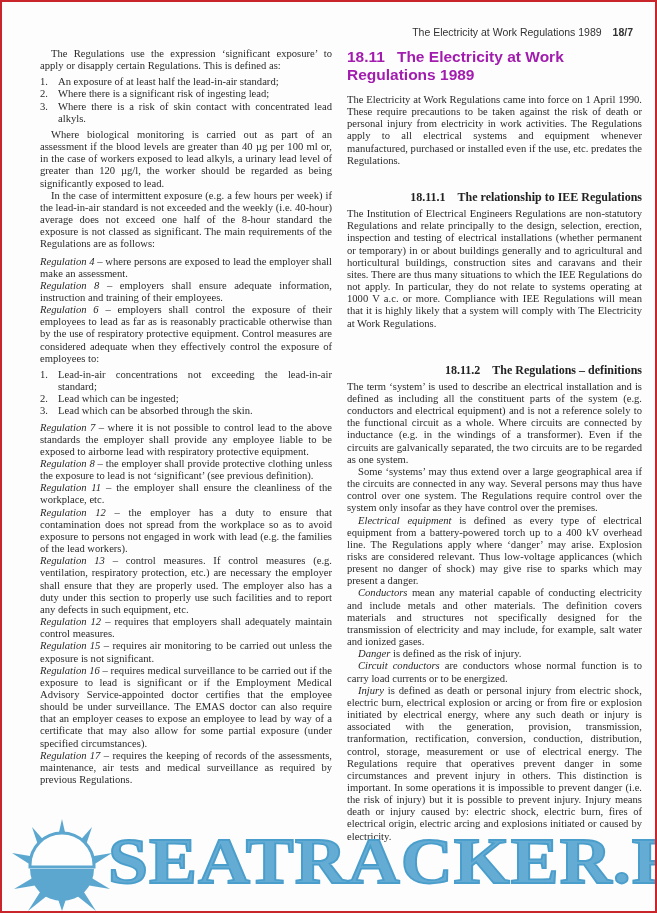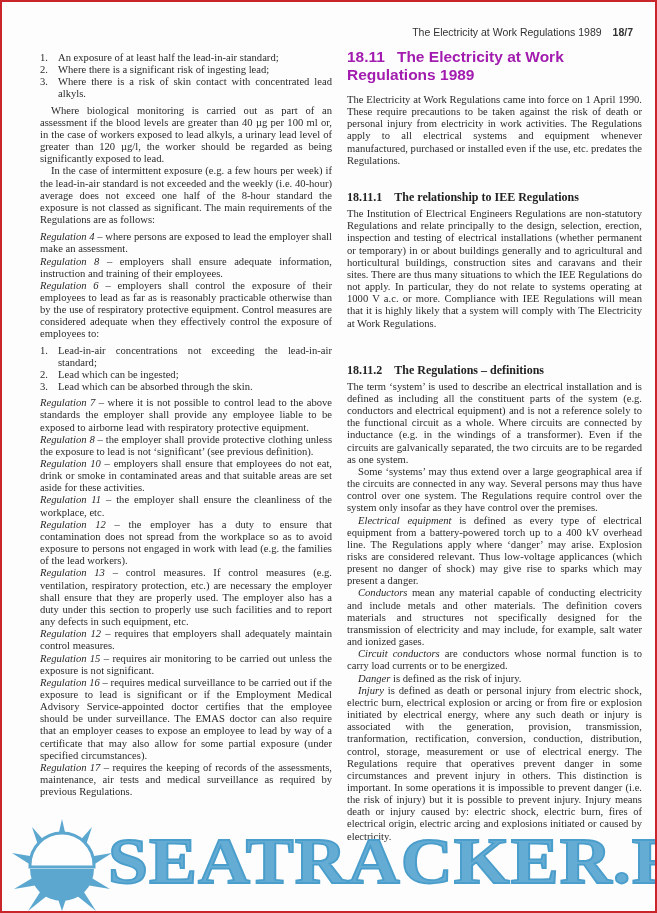--- a/index.html
+++ b/index.html
@@ -39,21 +39,21 @@
   ol.num li .n { position: absolute; left: 0; }
   .reg-label { font-style: italic; }
   h2.section {
     font-family: "Liberation Sans", "DejaVu Sans", sans-serif;
     font-size: 15.5px; line-height: 18px; font-weight: bold;
     margin: 0 0 10px 0; color: #a21caf; text-align: left;
   }
   h2.section .num { margin-right: 12px; }
   h3.sub {
     font-size: 12px; font-weight: bold; margin: 0 0 5px 0; color: #222;
-    text-align: left;
+    text-align: right;
   }
   h3.sub .num { margin-right: 12px; }
   .it { font-style: italic; }
   .watermark {
     position: absolute; left: 0; top: 815px; width: 653px; height: 94px;
     pointer-events: none;
   }
   .wm-text {
     position: absolute; left: 106px; top: 12px;
     font-family: "Liberation Serif", "DejaVu Serif", serif;
@@ -70,20 +70,21 @@
 <body>
 
 <div class="page">
 
   <div class="running-head">
     <span>The Electricity at Work Regulations 1989</span>
     <span class="pg">18/7</span>
   </div>
 
   <div class="col col-left">
+    <p class="indent">The Regulations use the expression ‘significant exposure’ to apply or disapply certain Regulations. This is defined as:</p>
     <ol class="num">
       <li><span class="n">1.</span><span>An exposure of at least half the lead-in-air standard;</span></li>
       <li><span class="n">2.</span><span>Where there is a significant risk of ingesting lead;</span></li>
       <li><span class="n">3.</span><span>Where there is a risk of skin contact with concentrated lead alkyls.</span></li>
     </ol>
     <p class="indent">Where biological monitoring is carried out as part of an assessment if the blood levels are greater than 40 µg per 100 ml or, in the case of workers exposed to lead alkyls, a urinary lead level of greater than 120 µg/l, the worker should be regarded as being significantly exposed to lead.</p>
     <p class="indent">In the case of intermittent exposure (e.g. a few hours per week) if the lead-in-air standard is not exceeded and the weekly (i.e. 40-hour) average does not exceed one half of the 8-hour standard the exposure is not classed as significant. The main requirements of the Regulations are as follows:</p>
 
     <div class="gap"></div>
     <p><span class="reg-label">Regulation 4</span><span> – where persons are exposed to lead the employer shall make an assessment.</span></p>
@@ -91,21 +92,20 @@
     <p><span class="reg-label">Regulation 6</span><span> – employers shall control the exposure of their employees to lead as far as is reasonably practicable otherwise than by the use of respiratory protective equipment. Control measures are considered adequate when they effectively control the exposure of employees to:</span></p>
 
     <ol class="num">
       <li><span class="n">1.</span><span>Lead-in-air concentrations not exceeding the lead-in-air standard;</span></li>
       <li><span class="n">2.</span><span>Lead which can be ingested;</span></li>
       <li><span class="n">3.</span><span>Lead which can be absorbed through the skin.</span></li>
     </ol>
 
     <p><span class="reg-label">Regulation 7</span><span> – where it is not possible to control lead to the above standards the employer shall provide any employee liable to be exposed to airborne lead with respiratory protective equipment.</span></p>
     <p><span class="reg-label">Regulation 8</span><span> – the employer shall provide protective clothing unless the exposure to lead is not ‘significant’ (see previous definition).</span></p>
-    <p><span class="reg-label">Regulation 10</span><span> – employers shall ensure that employees do not eat, drink or smoke in contaminated areas and that suitable areas are set aside for these activities.</span></p>
     <p><span class="reg-label">Regulation 11</span><span> – the employer shall ensure the cleanliness of the workplace, etc.</span></p>
     <p><span class="reg-label">Regulation 12</span><span> – the employer has a duty to ensure that contamination does not spread from the workplace so as to avoid exposure to persons not engaged in work with lead (e.g. the families of the lead workers).</span></p>
     <p><span class="reg-label">Regulation 13</span><span> – control measures. If control measures (e.g. ventilation, respiratory protection, etc.) are necessary the employer shall ensure that they are properly used. The employer also has a duty under this section to properly use such facilities and to report any defects in such equipment, etc.</span></p>
     <p><span class="reg-label">Regulation 12</span><span> – requires that employers shall adequately maintain control measures.</span></p>
     <p><span class="reg-label">Regulation 15</span><span> – requires air monitoring to be carried out unless the exposure is not significant.</span></p>
     <p><span class="reg-label">Regulation 16</span><span> – requires medical surveillance to be carried out if the exposure to lead is significant or if the Employment Medical Advisory Service-appointed doctor certifies that the employee should be under surveillance. The EMAS doctor can also require that an employer ceases to expose an employee to lead by way of a certificate that may also allow for some partial exposure (under specified circumstances).</span></p>
     <p><span class="reg-label">Regulation 17</span><span> – requires the keeping of records of the assessments, maintenance, air tests and medical surveillance as required by previous Regulations.</span></p>
   </div>
 
   <div class="col col-right">
@@ -121,22 +121,22 @@
     <p>The Institution of Electrical Engineers Regulations are non-statutory Regulations and relate principally to the design, selection, erection, inspection and testing of electrical installations (whether permanent or temporary) in or about buildings generally and to agricultural and horticultural buildings, construction sites and caravans and their sites. There are thus many situations to which the IEE Regulations do not apply. In particular, they do not relate to systems operating at 1000 V a.c. or more. Compliance with IEE Regulations will mean that it is highly likely that a system will comply with The Electricity at Work Regulations.</p>
 
     <div style="height:34px"></div>
     <h3 class="sub">
       <span class="num">18.11.2</span><span>The Regulations – definitions</span>
     </h3>
     <p>The term ‘system’ is used to describe an electrical installation and is defined as including all the constituent parts of the system (e.g. conductors and electrical equipment) and is not a reference solely to the functional circuit as a whole. Where circuits are connected by inductance (e.g. in the windings of a transformer). Even if the circuits are galvanically separated, the two circuits are to be regarded as one system.</p>
     <p class="indent">Some ‘systems’ may thus extend over a large geographical area if the circuits are connected in any way. Several persons may thus have control over one system. The Regulations require control over the system only insofar as they have control over the premises.</p>
     <p class="indent"><span class="it">Electrical equipment</span><span> is defined as every type of electrical equipment from a battery-powered torch up to a 400 kV overhead line. The Regulations apply where ‘danger’ may arise. Explosion risks are considered relevant. Thus low-voltage applicances (which present no danger of shock) may give rise to sparks which may present a danger.</span></p>
     <p class="indent"><span class="it">Conductors</span><span> mean any material capable of conducting electricity and include metals and other materials. The definition covers materials and structures not specifically designed for the transmission of electricity and may include, for example, salt water and ionized gases.</span></p>
+    <p class="indent"><span class="it">Danger</span><span> is defined as the risk of injury.</span></p>
     <p class="indent"><span class="it">Circuit conductors</span><span> are conductors whose normal function is to carry load currents or to be energized.</span></p>
-    <p class="indent"><span class="it">Danger</span><span> is defined as the risk of injury.</span></p>
     <p class="indent"><span class="it">Injury</span><span> is defined as death or personal injury from electric shock, electric burn, electrical explosion or arcing or from fire or explosion initiated by electrical energy, where any such death or injury is associated with the generation, provision, transmission, tranformation, rectification, conversion, conduction, distribution, control, storage, measurement or use of electrical energy. The Regulations require that operatives prevent danger in some circumstances and prevent injury in others. This distinction is important. In some operations it is impossible to prevent danger (i.e. the risk of injury) but it is possible to prevent injury. Injury means death or injury caused by: electric shock, electric burn, fires of electrical origin, electric arcing and explosions initiated or caused by electricity.</span></p>
   </div>
 
   <div class="watermark">
     <svg class="wm-sun" width="100" height="92" viewBox="0 0 100 92">
       <g fill="#4a9ecc" opacity="0.9">
         <polygon points="50,0 55,22 45,22"></polygon>
         <polygon points="20,8 36,26 28,32"></polygon>
         <polygon points="80,8 72,32 64,26"></polygon>
         <polygon points="0,34 24,38 22,48"></polygon>

